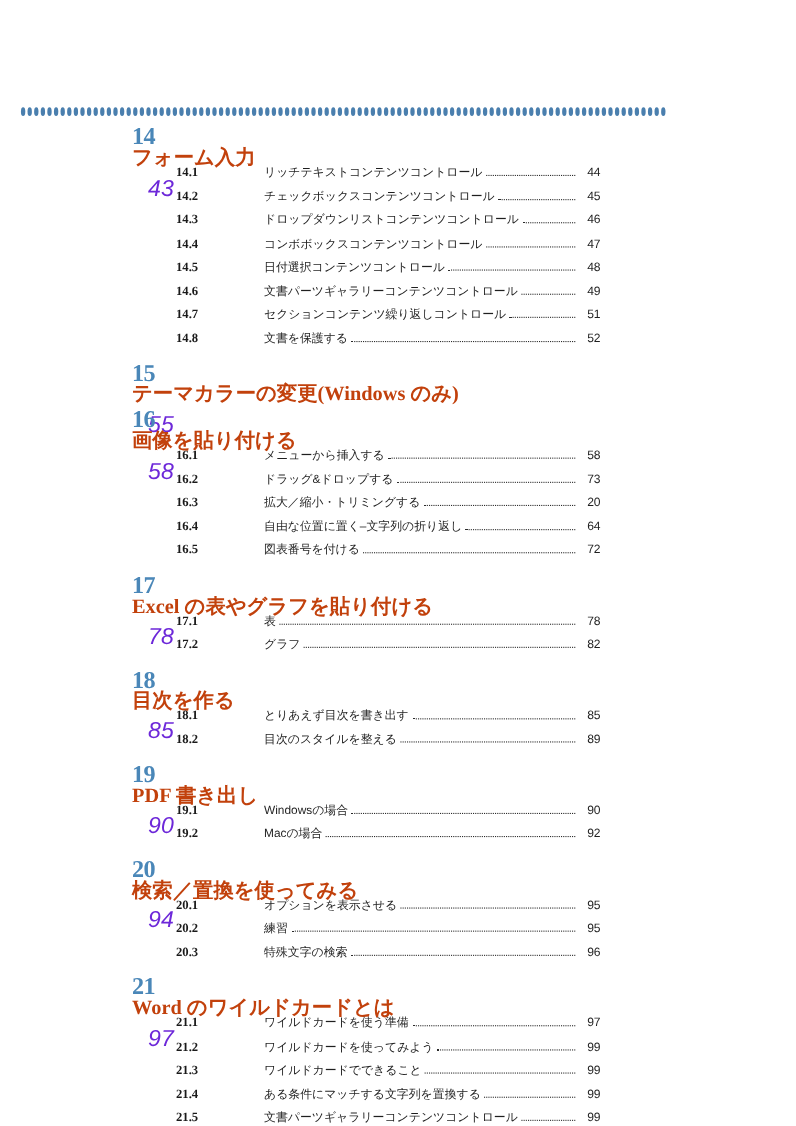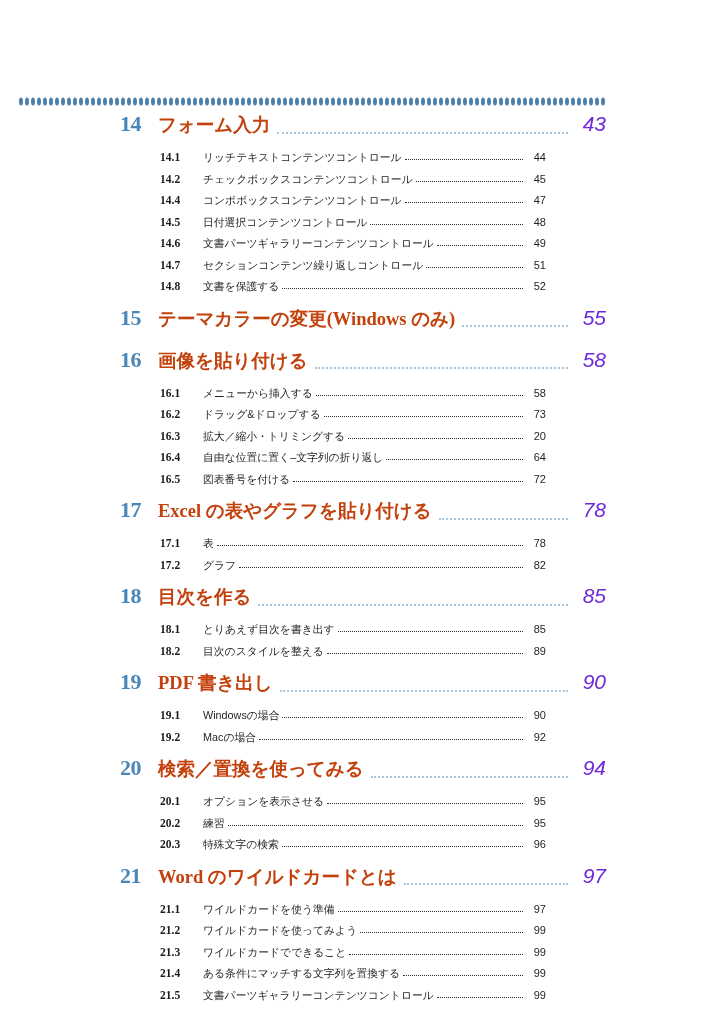--- a/index.html
+++ b/index.html
@@ -33,20 +33,21 @@
     width: 724px;
   }
 
   
   .chapter-row {
     display: flex;
     align-items: baseline;
     height: 33px;
     padding-left: 120px;
     padding-right: 118px;
+    flex-direction: column;
   }
   .chapter-num {
     flex: 0 0 auto;
     width: 38px;
     color: #4a87b8;
     font-family: "Liberation Serif", "DejaVu Serif", serif;
     font-weight: bold;
     font-size: 22px;
     line-height: 1;
     letter-spacing: -0.5px;
@@ -99,20 +100,21 @@
     font-size: 11.5px;
     line-height: 1;
   }
   .section-title {
     flex: 0 0 auto;
     color: #1f1f1f;
     font-size: 10.8px;
     line-height: 1;
     white-space: nowrap;
     padding-right: 3px;
+    margin-left: 37px;
   }
   .section-leader {
     flex: 1 1 auto;
     height: 1px;
     align-self: center;
     margin-top: 3px;
     border-bottom: 1.6px dotted #2b2b2b;
     overflow: hidden;
   }
   .section-page {
@@ -253,20 +255,26 @@
           <span class="section-leader"></span>
           <span class="section-page">44</span>
         </div>
         <div class="section-row">
           <span class="section-num">14.2</span>
           <span class="section-title">チェックボックスコンテンツコントロール</span>
           <span class="section-leader"></span>
           <span class="section-page">45</span>
         </div>
         <div class="section-row">
+          <span class="section-num">14.3</span>
+          <span class="section-title">ドロップダウンリストコンテンツコントロール</span>
+          <span class="section-leader"></span>
+          <span class="section-page">46</span>
+        </div>
+        <div class="section-row">
           <span class="section-num">14.4</span>
           <span class="section-title">コンボボックスコンテンツコントロール</span>
           <span class="section-leader"></span>
           <span class="section-page">47</span>
         </div>
         <div class="section-row">
           <span class="section-num">14.5</span>
           <span class="section-title">日付選択コンテンツコントロール</span>
           <span class="section-leader"></span>
           <span class="section-page">48</span>

